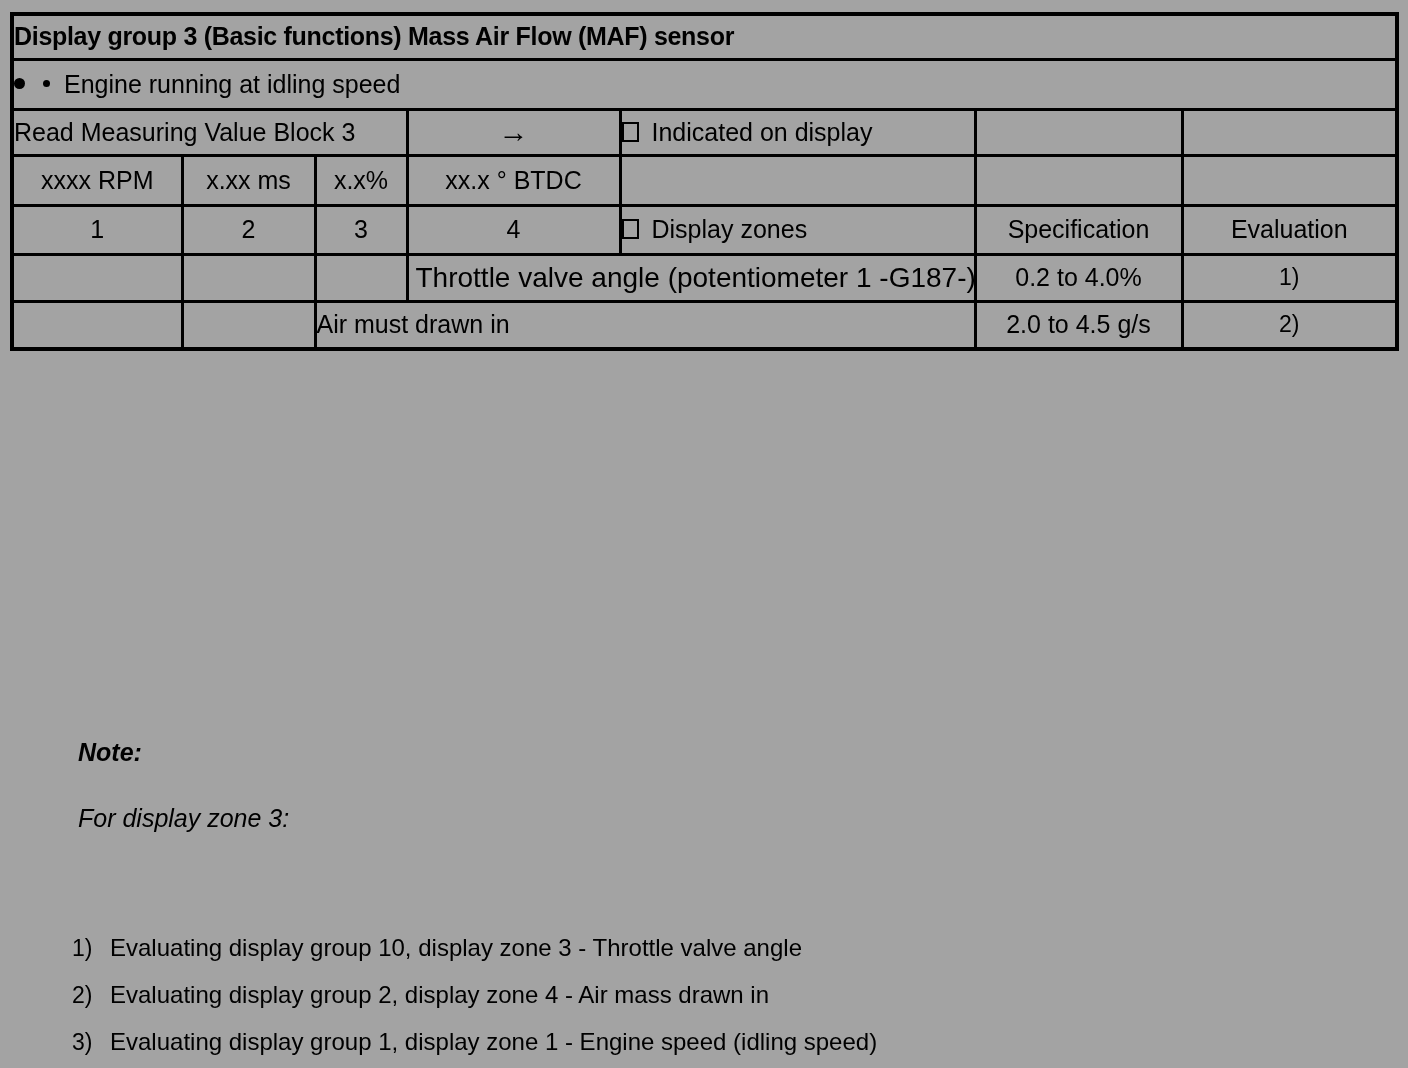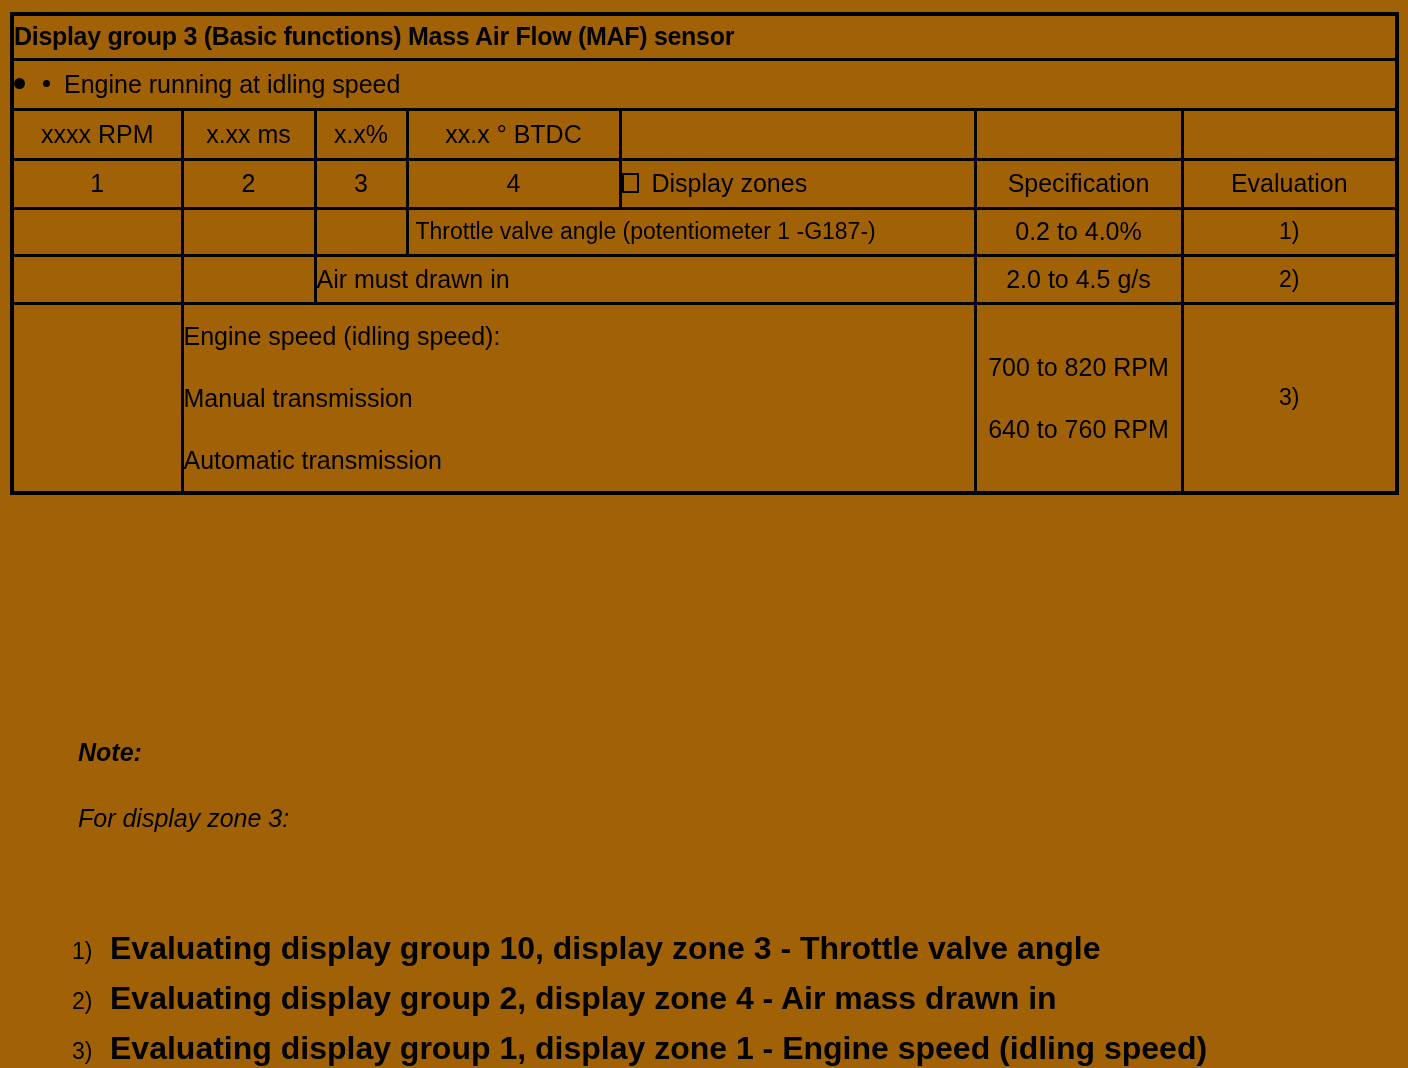--- a/index.html
+++ b/index.html
@@ -6,21 +6,21 @@
     margin: 0;
     padding: 0;
     background: #ffffff;
     color: #000000;
     font-family: "Liberation Sans", sans-serif;
   }
   .page {
     position: relative;
     width: 1408px;
     height: 1068px;
-    background: #a16207;
+    background: #a3a3a3;
     overflow: hidden;
   }
 
   
   table.spec {
     position: absolute;
     left: 10px;
     top: 12px;
     width: 1385px;
     border-collapse: collapse;
@@ -75,21 +75,21 @@
   td.ml {
     white-space: pre-line;
     line-height: 62px;
     vertical-align: top;
     padding-top: 2px;
   }
   td.tight span.fit {
     display: block;
     white-space: nowrap;
     overflow: hidden;
-    font-size: 23px;
+    font-size: 28px;
     padding-left: 7px;
   }
   td.eval-cell { font-size: 23px; text-align: center; }
 
   
   .notes {
     position: absolute;
     left: 78px;
     top: 737px;
   }
@@ -111,22 +111,22 @@
     margin: 0 0 14px 0;
     line-height: 30px;
   }
   .fn-marker {
     display: inline-block;
     width: 38px;
     font-size: 23px;
     font-weight: normal;
   }
   .fn-text {
-    font-size: 32px;
-    font-weight: bold;
+    font-size: 24px;
+    font-weight: normal;
   }
 </style>
 </head>
 <body>
 
 <div class="page">
 
   <table class="spec">
     <colgroup>
       <col style="width:170px">
@@ -142,20 +142,29 @@
         <tr class="r1">
       <td colspan="7" class="title-cell al">Display group 3 (Basic functions) Mass Air Flow (MAF) sensor</td>
     </tr>
 
     <tr class="r2">
       <td colspan="7" class="bullet-cell al">
         <span class="dot dot-big"></span><span class="dot dot-small"></span><span>Engine running at idling speed</span>
       </td>
     </tr>
 
+    <tr class="r3">
+      <td colspan="3" class="al">Read Measuring Value Block 3</td>
+      <td class="ac arrow-cell">→</td>
+      <td class="al">
+        <span class="tofu"></span><span>Indicated on display</span>
+      </td>
+      <td></td>
+      <td></td>
+    </tr>
 
     <tr class="r4">
       <td class="ac">xxxx RPM</td>
       <td class="ac">x.xx ms</td>
       <td class="ac">x.x%</td>
       <td class="ac">xx.x ° BTDC</td>
       <td></td>
       <td></td>
       <td></td>
     </tr>
@@ -185,29 +194,20 @@
     </tr>
 
     <tr class="r8">
       <td></td>
       <td></td>
       <td colspan="3" class="al">Air must drawn in</td>
       <td class="ac">2.0 to 4.5 g/s</td>
       <td class="eval-cell">2)</td>
     </tr>
 
-    <tr class="r9">
-      <td></td>
-      <td colspan="4" class="al ml">Engine speed (idling speed):
-Manual transmission
-Automatic transmission</td>
-      <td class="ac ml">700 to 820 RPM
-640 to 760 RPM</td>
-      <td class="eval-cell">3)</td>
-    </tr>
   </tbody>
     </table>
 
   <div class="notes">
     <p class="note-head">Note:</p>
     <p>For display zone 3:</p>
   </div>
 
   <div class="footnotes">
     <div class="fn">

